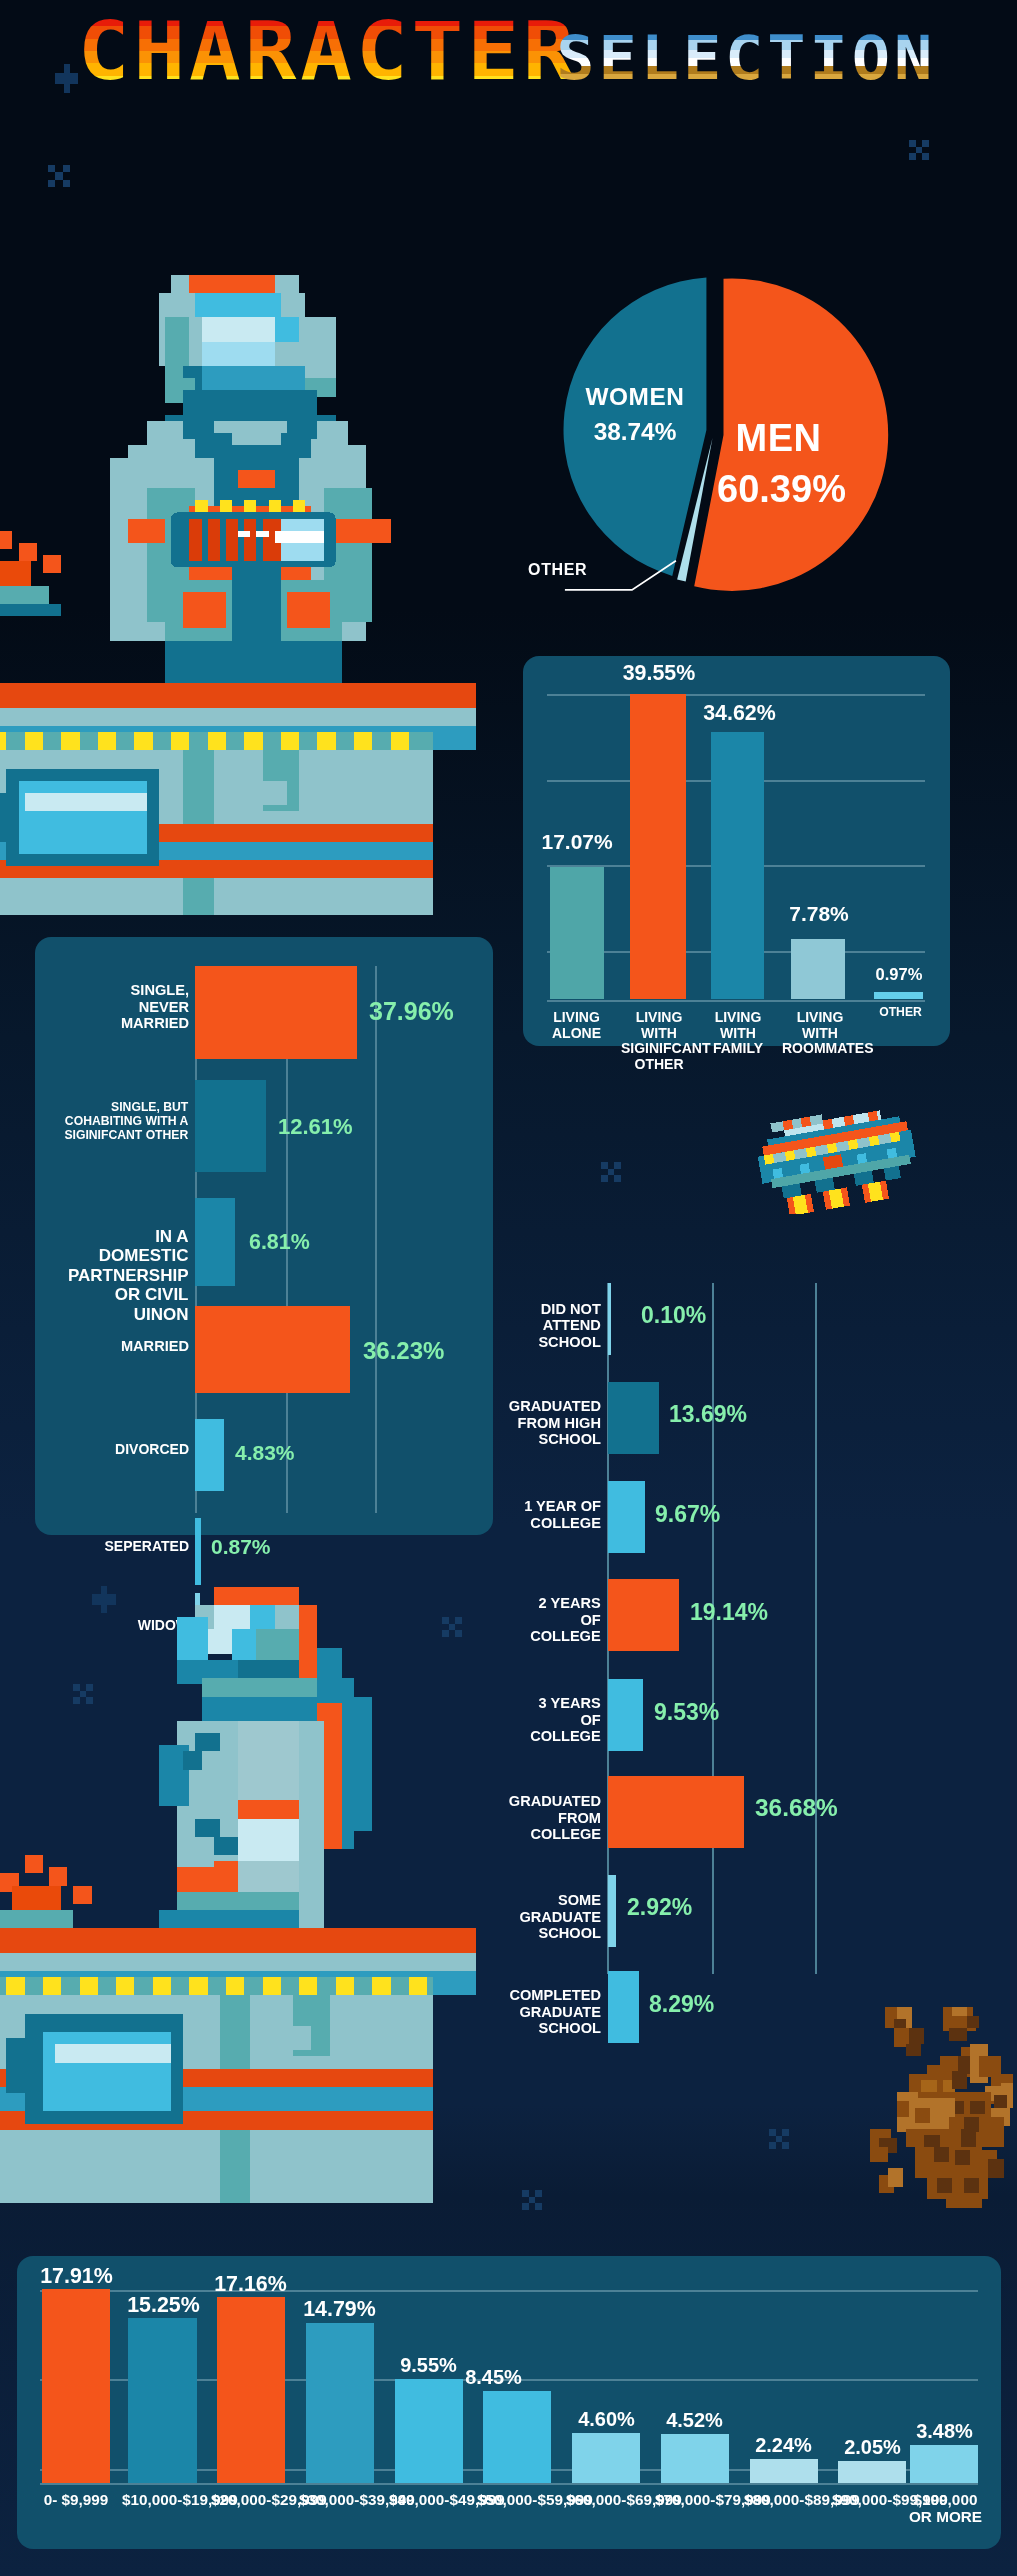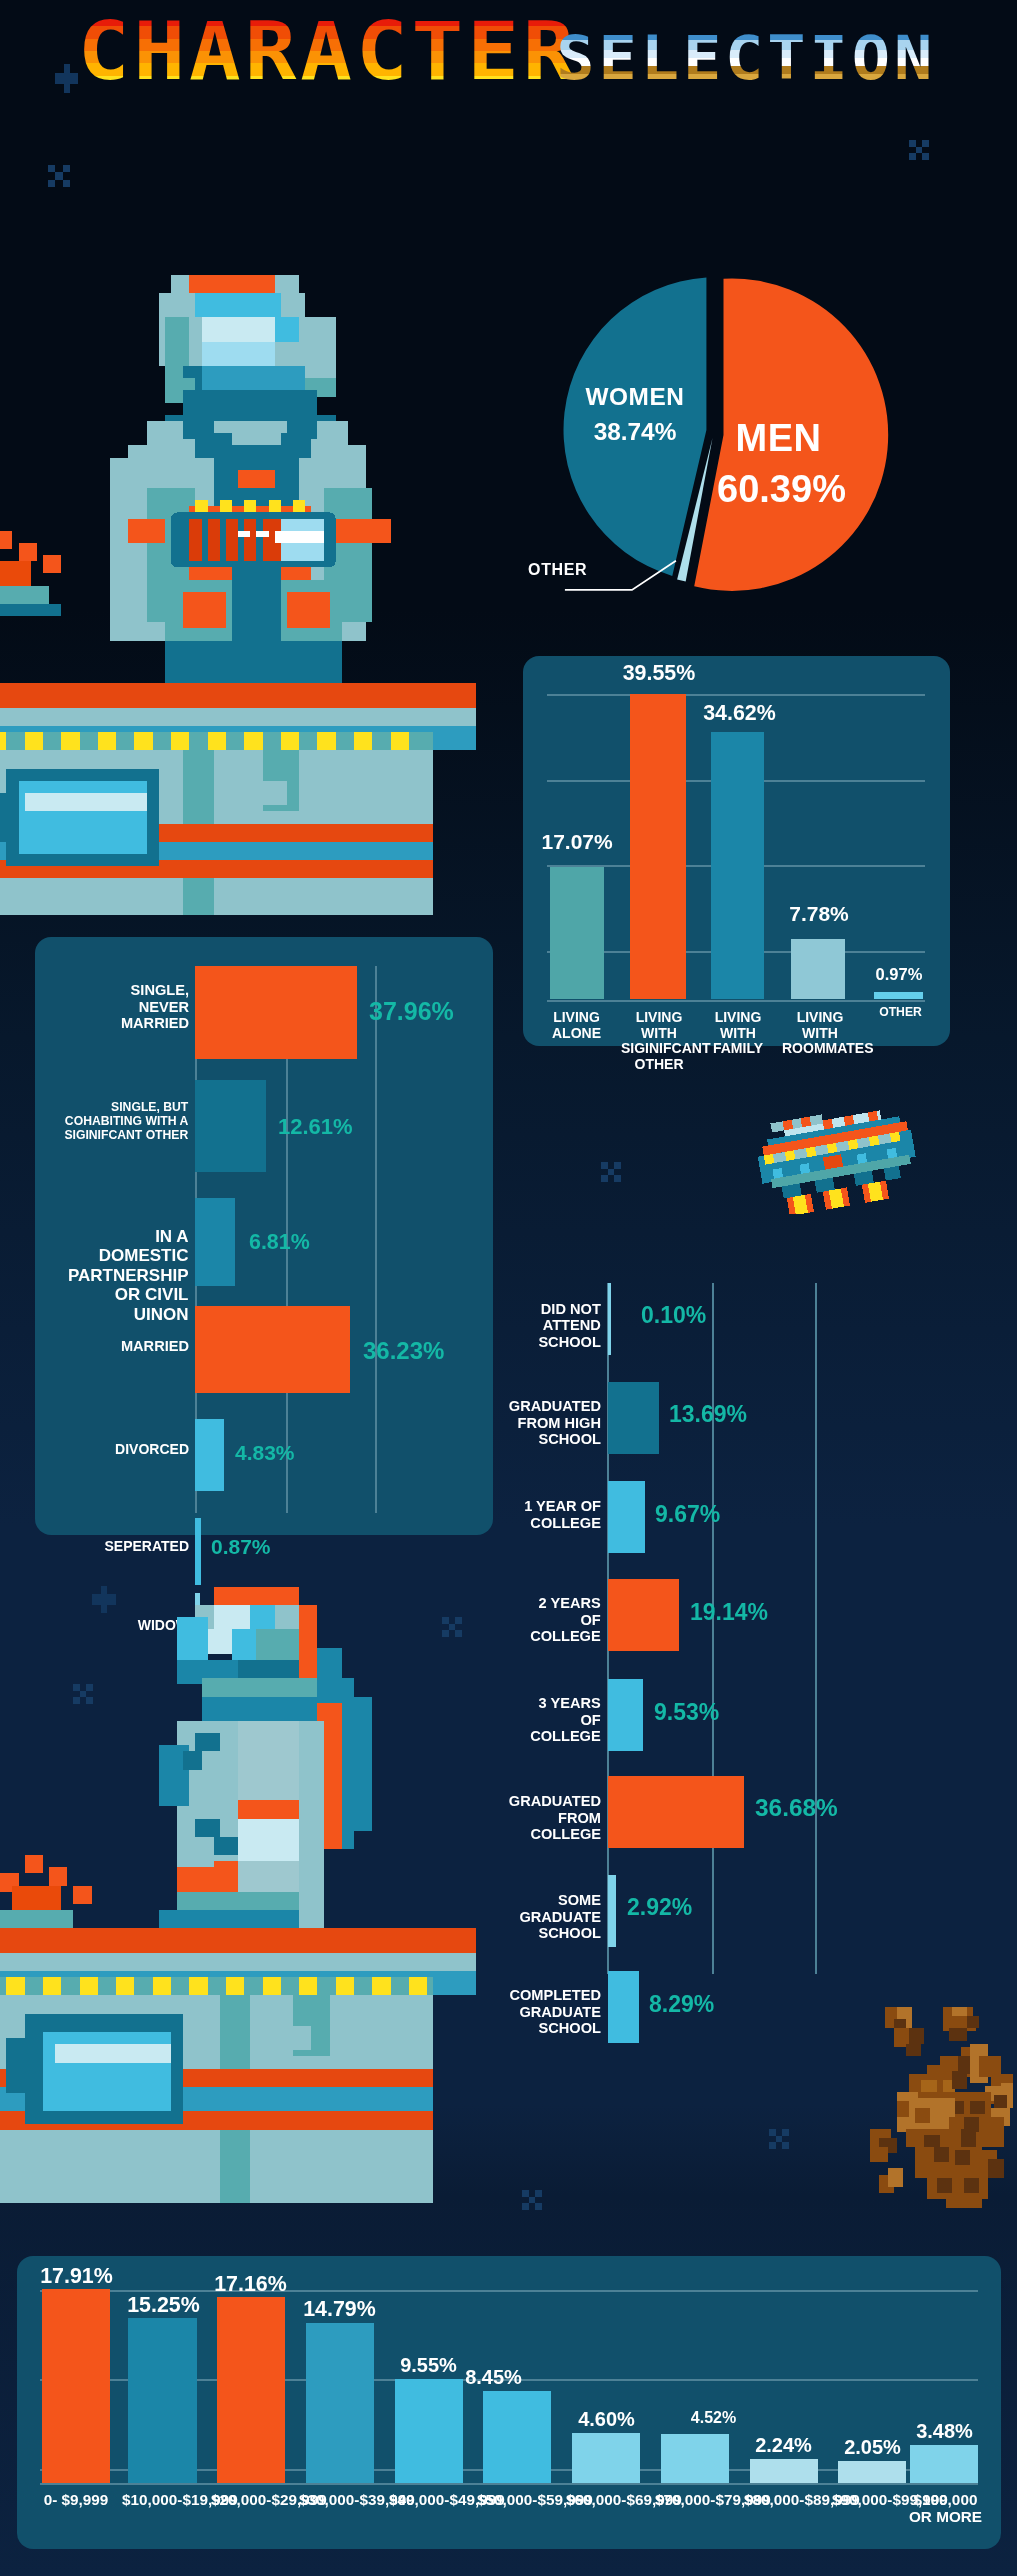--- a/index.html
+++ b/index.html
@@ -87,21 +87,21 @@
   }
   .gridline { position: absolute; background: #4d8196; }
   .gridline.v { width: 1.8px; }
   .gridline.h { height: 1.8px; }
   .vbar-label { position: absolute; color:#fff; font-weight: bold; text-align:center; line-height:1.12; }
   .vbar-value { position: absolute; color:#fff; font-weight: bold; text-align:center; white-space: nowrap;}
 
   
   .hbar { position: absolute; }
   .hbar-cat { position:absolute; color:#fff; font-weight:bold; text-align:right; line-height:1.14; }
-  .hbar-val { position:absolute; color:#14b8a6; font-weight:bold; white-space:nowrap; }
+  .hbar-val { position:absolute; color:#86efac; font-weight:bold; white-space:nowrap; }
 
   
   #income-panel { left: 17px; top: 2256px; width: 984px; height: 293px; }
 </style>
 </head>
 <body>
 
 <div class="spark" style="left:55px;top:64px;">
   <i style="left:8.5px;top:0;width:6.1px;height:29px;"></i>
     <i style="left:0;top:8.5px;width:23px;height:11px;"></i>
@@ -617,21 +617,21 @@
   <div style="position:absolute;left:821px;top:205px;width:68px;height:22px;background:#AEDFEC;"></div>
   <div style="position:absolute;left:893px;top:189px;width:68px;height:38px;background:#7FD3EA;"></div>
 
   <div class="vbar-value" style="left:17px;top:8px;width:85px;font-size:21.4px;">17.91%</div>
   <div class="vbar-value" style="left:104px;top:37px;width:85px;font-size:21.4px;">15.25%</div>
   <div class="vbar-value" style="left:191px;top:16px;width:85px;font-size:21.4px;">17.16%</div>
   <div class="vbar-value" style="left:280px;top:41px;width:85px;font-size:21.4px;">14.79%</div>
   <div class="vbar-value" style="left:375px;top:98px;width:73px;font-size:20px;">9.55%</div>
   <div class="vbar-value" style="left:440px;top:110px;width:73px;font-size:20px;">8.45%</div>
   <div class="vbar-value" style="left:553px;top:152px;width:73px;font-size:20px;">4.60%</div>
-  <div class="vbar-value" style="left:660px;top:153px;width:73px;font-size:16px;">4.52%</div>
+  <div class="vbar-value" style="left:641px;top:153px;width:73px;font-size:20px;">4.52%</div>
   <div class="vbar-value" style="left:730px;top:178px;width:73px;font-size:20px;">2.24%</div>
   <div class="vbar-value" style="left:819px;top:180px;width:73px;font-size:20px;">2.05%</div>
   <div class="vbar-value" style="left:891px;top:164px;width:73px;font-size:20px;">3.48%</div>
 
   <div class="vbar-label" style="left:16.5px;top:235px;width:85px;font-size:15.3px;">0- $9,999</div>
   <div class="vbar-label" style="left:105px;top:235px;width:82px;font-size:15.3px;">$10,000-$19,999</div>
   <div class="vbar-label" style="left:194px;top:235px;width:82px;font-size:15.3px;">$20,000-$29,999</div>
   <div class="vbar-label" style="left:282px;top:235px;width:82px;font-size:15.3px;">$30,000-$39,999</div>
   <div class="vbar-label" style="left:372px;top:235px;width:82px;font-size:15.3px;">$40,000-$49,999</div>
   <div class="vbar-label" style="left:460px;top:235px;width:82px;font-size:15.3px;">$50,000-$59,999</div>

